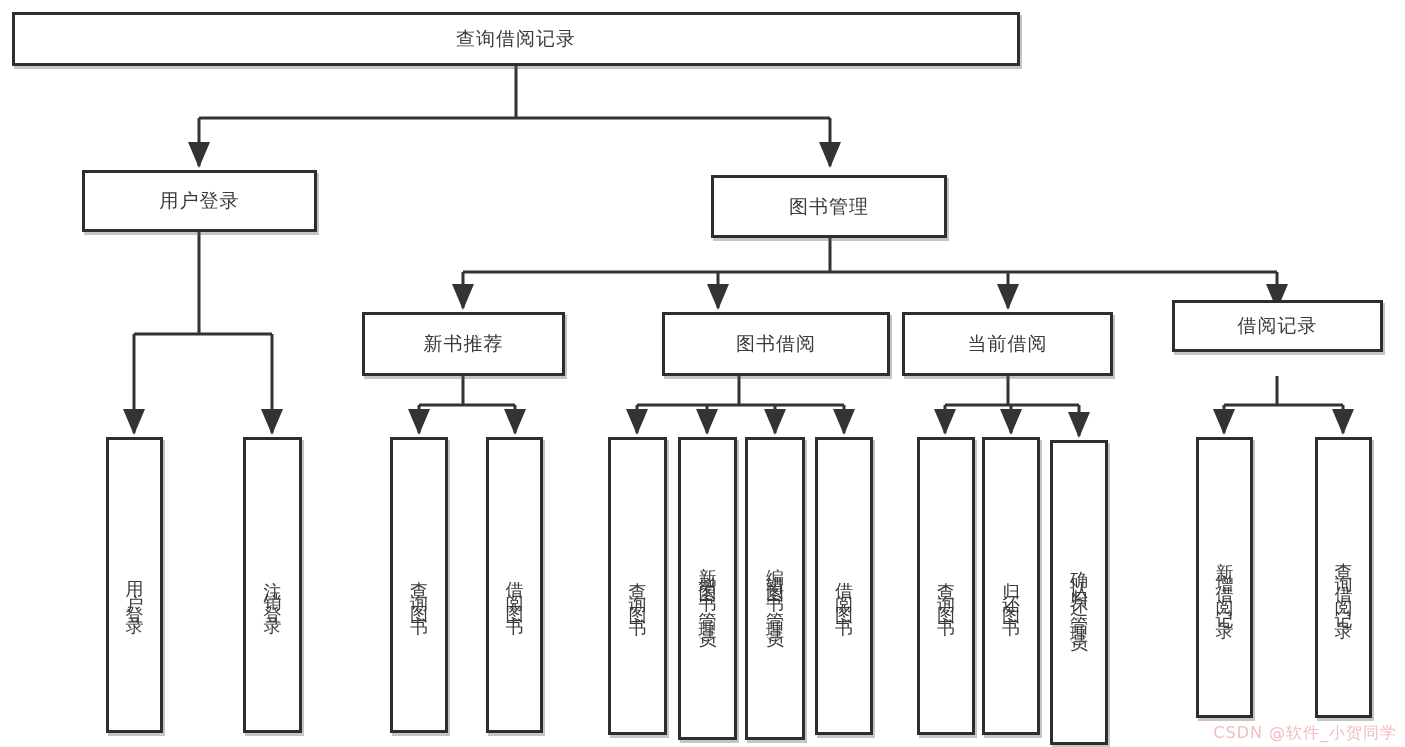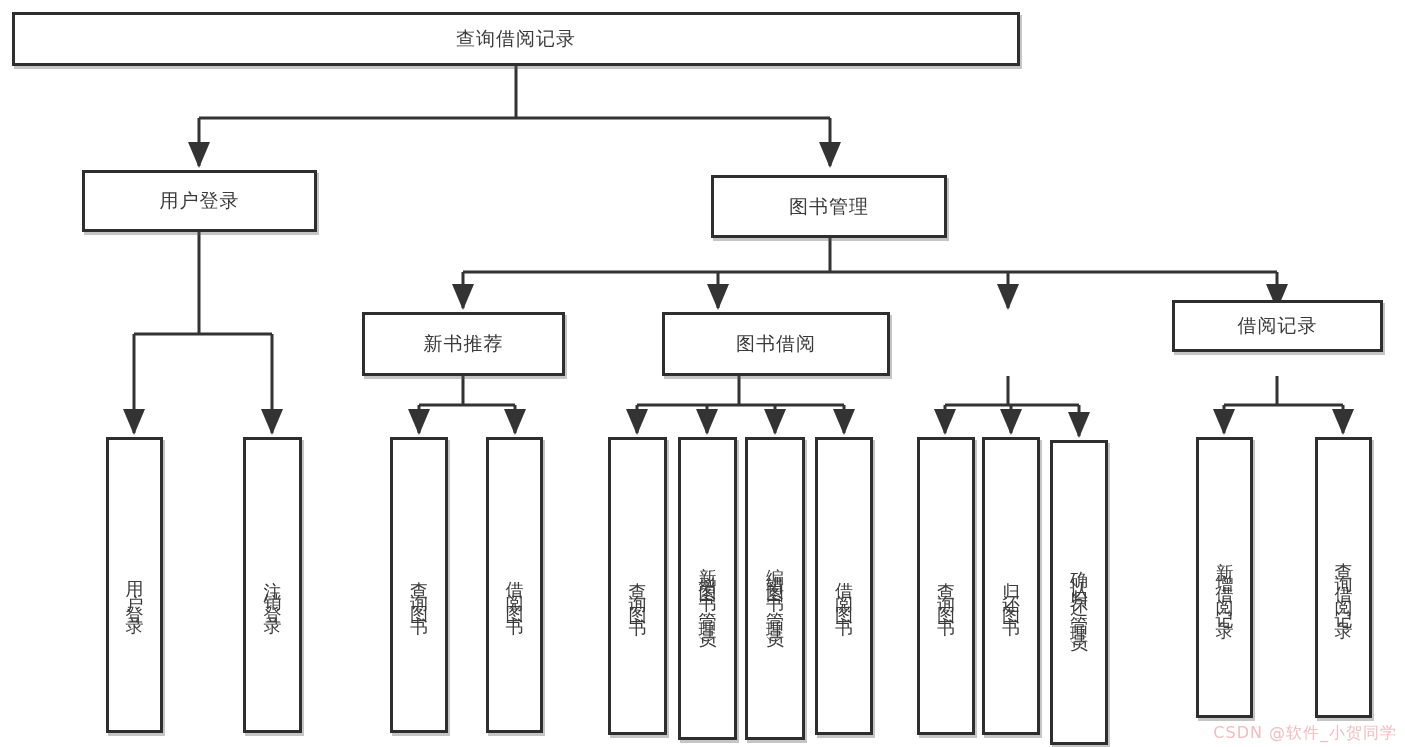--- a/index.html
+++ b/index.html
@@ -103,20 +103,21 @@
     </g>
   </svg>
 
   <div class="box h" style="left:12px; top:12px; width:1008px; height:54px;">查询借阅记录</div>
 
   <div class="box h" style="left:82px; top:170px; width:235px; height:62px;">用户登录</div>
   <div class="box h" style="left:711px; top:175px; width:236px; height:63px;">图书管理</div>
 
   <div class="box h" style="left:362px; top:312px; width:203px; height:64px;">新书推荐</div>
   <div class="box h" style="left:618px; top:312px; width:228px; height:64px;margin-left:44px;">图书借阅</div>
+  <div class="box h" style="left:902px; top:312px; width:211px; height:64px;">当前借阅</div>
   <div class="box h" style="left:1172px; top:300px; width:211px; height:52px;">借阅记录</div>
 
   <div class="box v" style="left:106px; top:437px; width:57px; height:296px;">用户登录</div>
   <div class="box v" style="left:243px; top:437px; width:59px; height:296px;">注销登录</div>
 
   <div class="box v" style="left:390px; top:437px; width:58px; height:296px;">查询图书</div>
   <div class="box v" style="left:486px; top:437px; width:57px; height:296px;">借阅图书</div>
 
   <div class="box v" style="left:608px; top:437px; width:59px; height:298px;">查询图书</div>
   <div class="box v tight" style="left:678px; top:437px; width:59px; height:303px;">新增图书（管理员）</div>

